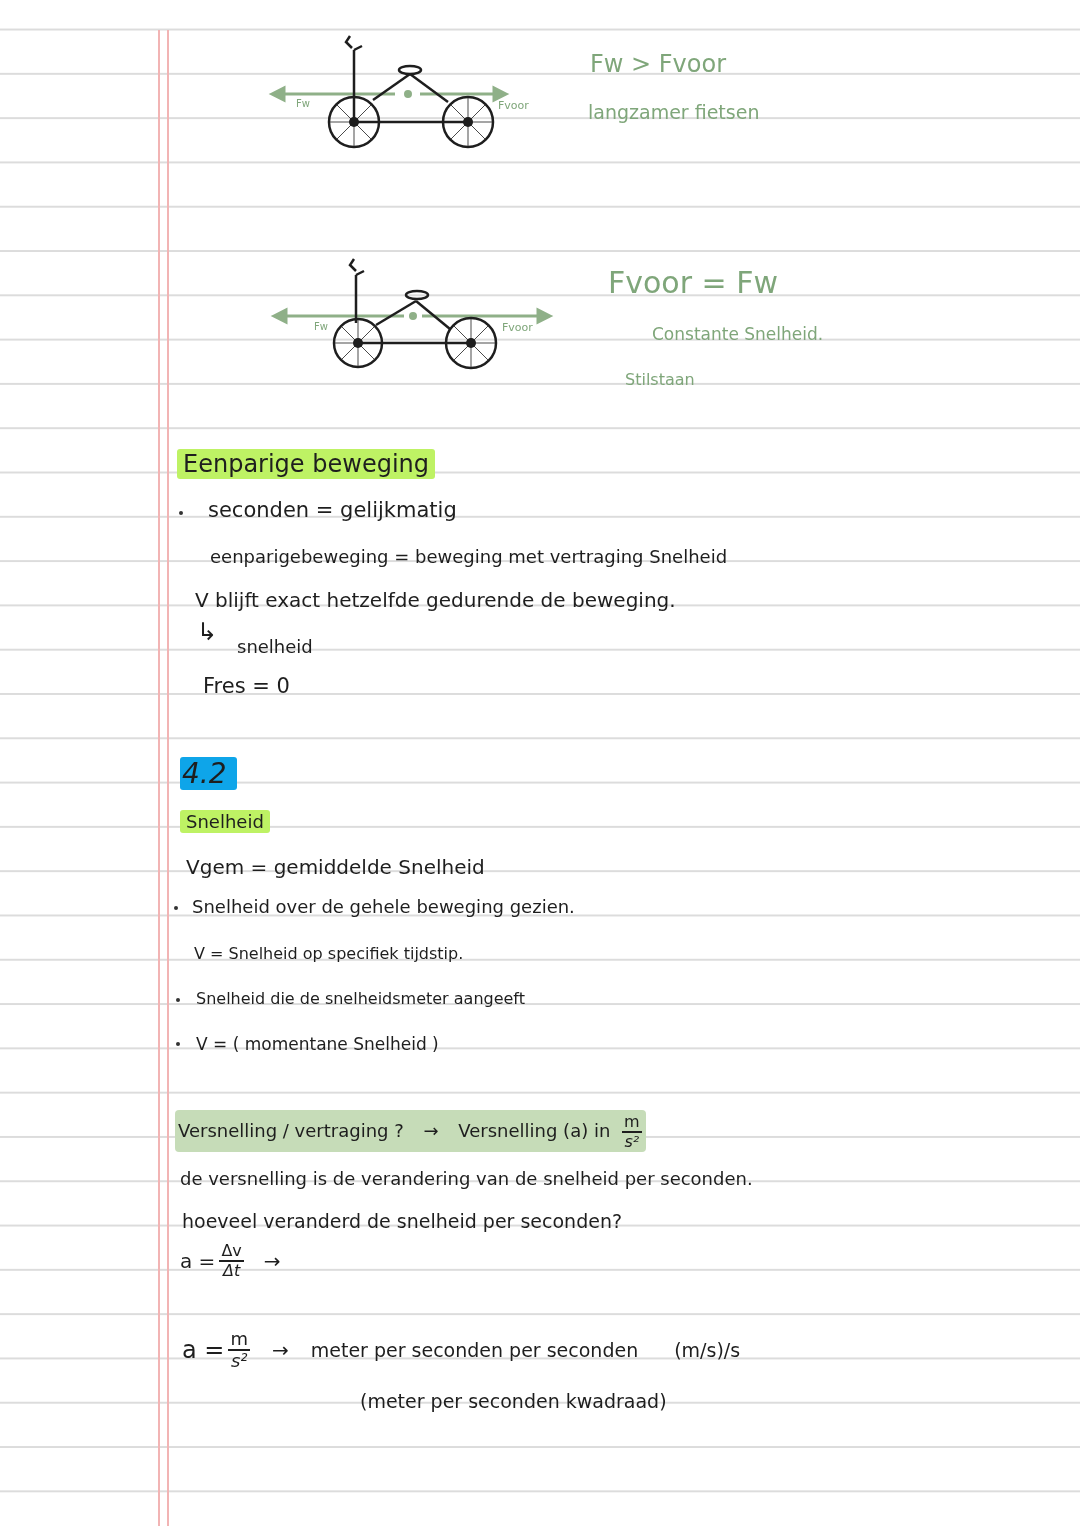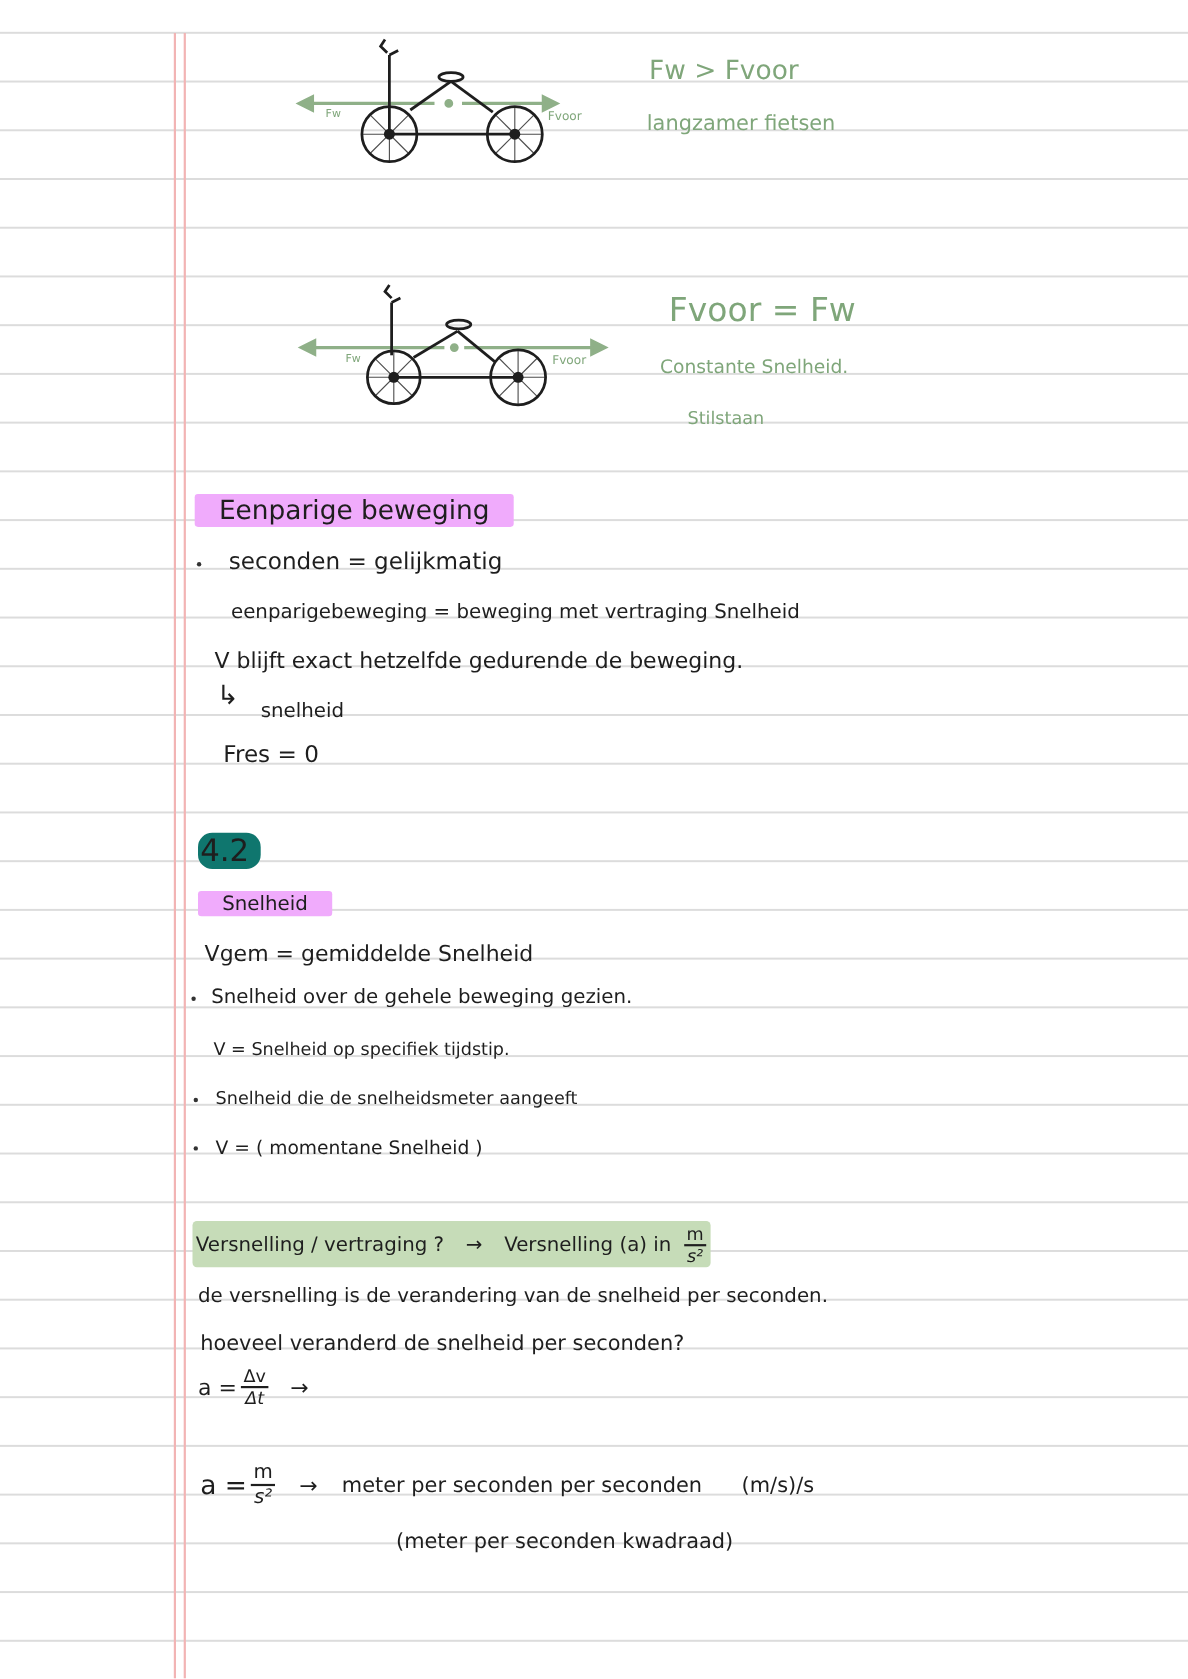--- a/index.html
+++ b/index.html
@@ -11,22 +11,22 @@
   }
   .ruled {
     position:absolute; inset:0;
     background-image: repeating-linear-gradient(to bottom, transparent 0px, transparent 29px, #dcdcdc 29px, #dcdcdc 31px);
     background-size: 100% 44.3px;
     background-position: 0 0;
   }
   .margin-line { position:absolute; top:30px; bottom:0; width:2px; background:#f2b4b4; }
   .t { position:absolute; white-space:nowrap; line-height:1; }
   .green { color:#7fa67a;text-align:center; }
-  .hl { background:#f0abfc; border-radius:3px; padding:1px 22px; }
-  .hl-dark { background:#0f766e; border-radius:13px; padding:0 10px 0 2px; }
+  .hl { background:#bef264; border-radius:3px; padding:1px 6px; }
+  .hl-dark { background:#0ea5e9; border-radius:3px; padding:0 10px 0 2px;font-style:italic; }
   .bullet { position:absolute; width:4px; height:4px; background:#333; border-radius:50%; }
   svg { position:absolute; overflow:visible; }
   .frac { display:inline-flex; flex-direction:column; align-items:center; vertical-align:middle; font-size:16px; line-height:1; }
   .frac .num { border-bottom:2px solid #1e1e1e; padding:0 2px 1px; }
   .frac .den { padding-top:1px;font-style:italic; }
 </style>
 </head>
 <body>
 
 <div class="ruled"></div>
@@ -96,21 +96,21 @@
       <line x1="199" y1="65" x2="199" y2="115"></line>
     <line x1="181" y1="72" x2="217" y2="108"></line>
       <line x1="181" y1="108" x2="217" y2="72"></line>
   </g>
   <circle cx="86" cy="90" r="5" fill="#1e1e1e"></circle>
   <circle cx="199" cy="90" r="5" fill="#1e1e1e"></circle>
 </svg>
 <div class="t green" style="left:314px;top:322px;font-size:10px">Fw</div>
 <div class="t green" style="left:502px;top:322px;font-size:11px">Fvoor</div>
 <div class="t green" style="left:608px;top:268px;font-size:30px">Fvoor = Fw</div>
-<div class="t green" style="left:600px;top:326px;font-size:17px">Constante Snelheid.</div>
+<div class="t green" style="left:652px;top:326px;font-size:17px">Constante Snelheid.</div>
 <div class="t green" style="left:625px;top:372px;font-size:16px">Stilstaan</div>
 
 <div class="t" style="left:177px;top:452px;font-size:24px">
   <span class="hl">Eenparige beweging</span>
 </div>
 <div class="bullet" style="left:179px;top:511px"></div>
 <div class="t" style="left:208px;top:500px;font-size:21px">seconden = gelijkmatig</div>
 <div class="t" style="left:210px;top:548px;font-size:18px">eenparigebeweging = beweging met vertraging Snelheid</div>
 <div class="t" style="left:195px;top:590px;font-size:20px">V blijft exact hetzelfde gedurende de beweging.</div>
 <div class="t" style="left:197px;top:620px;font-size:24px">↳</div>

